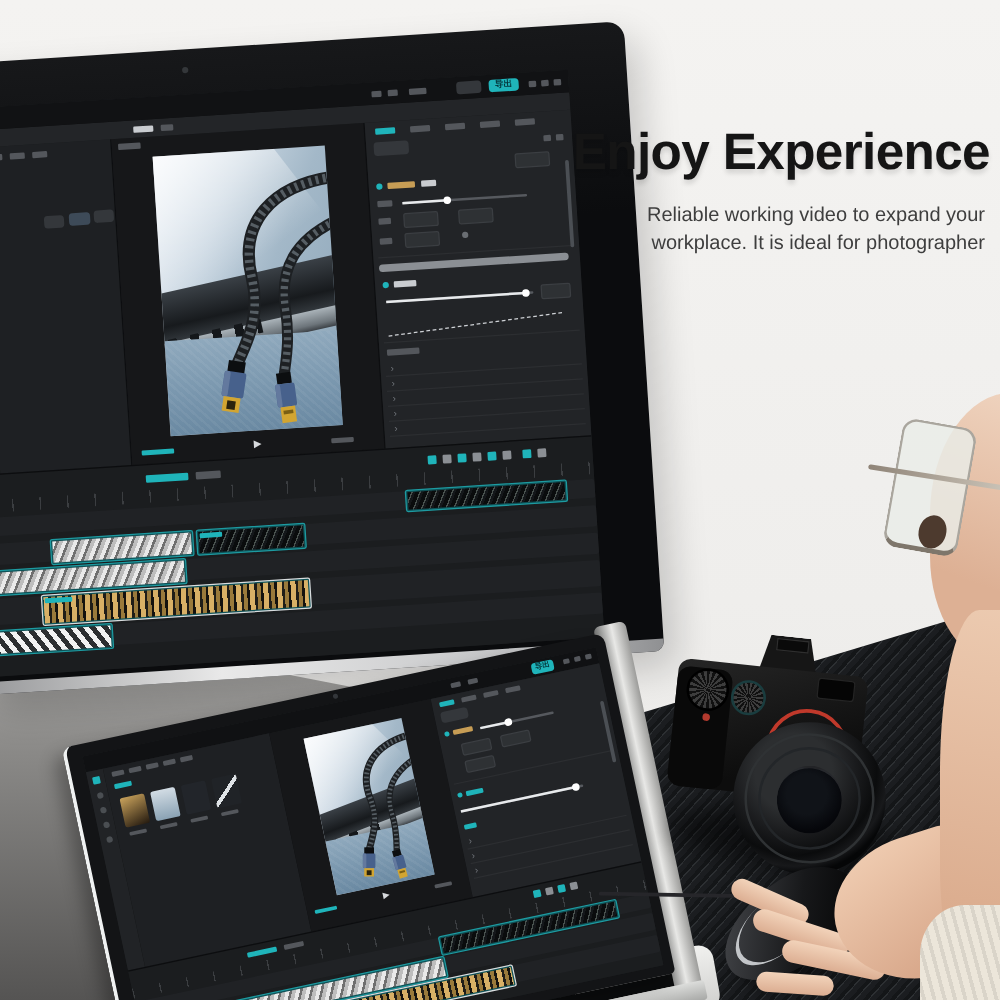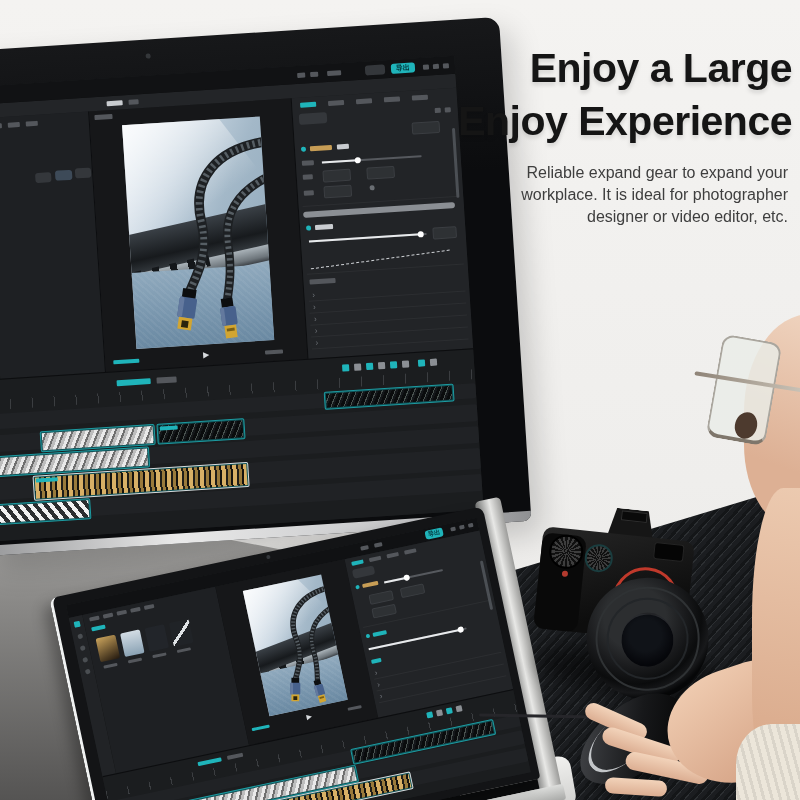--- a/index.html
+++ b/index.html
@@ -493,23 +493,22 @@
     <div class="person-face"></div>
     <div class="g-lens"></div>
     <div class="g-eye"></div>
     <div class="g-arm"></div>
     <div class="p-arm"></div>
     <div class="p-sweater"></div>
   </div>
 
   <div class="copy">
     <h1>
-      <span>Enjoy a Large</span><br>
+      <br>
       <span>Enjoy Experience</span>
     </h1>
     <p>
-      <span>Reliable expand gear to expand your</span><br>
+      <span>Reliable working video to expand your</span><br>
       <span>workplace. It is ideal for photographer</span><br>
-      <span>designer or video editor, etc.</span>
     </p>
   </div>
 
 </div>
 
 </body></html>

